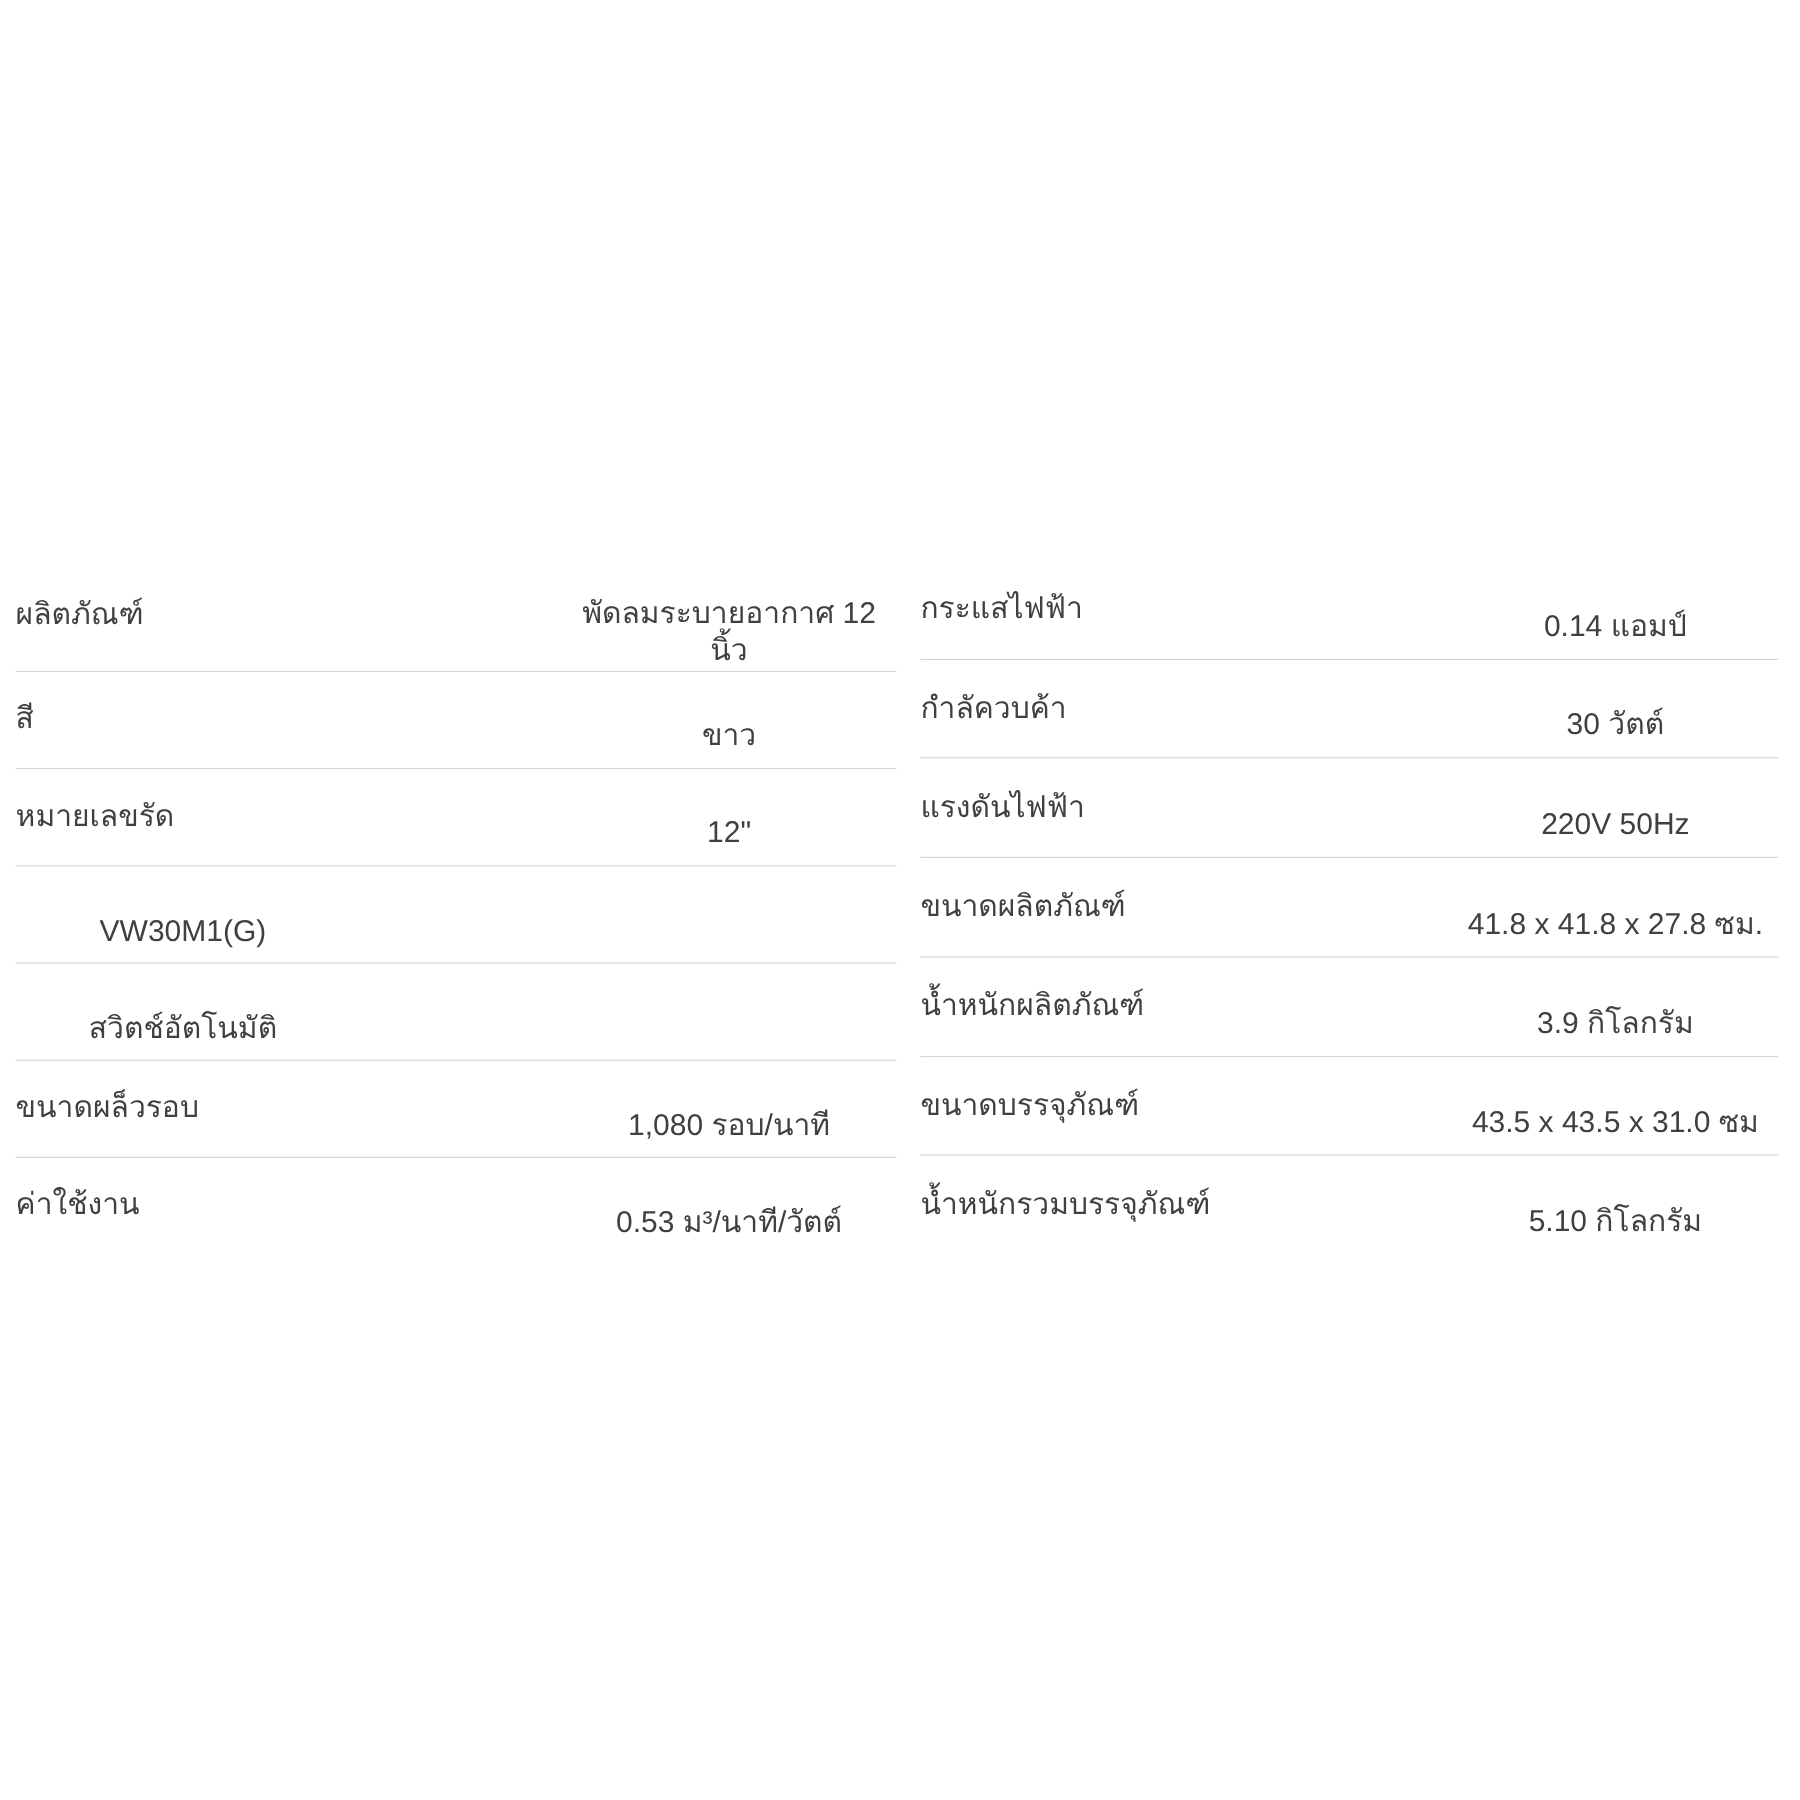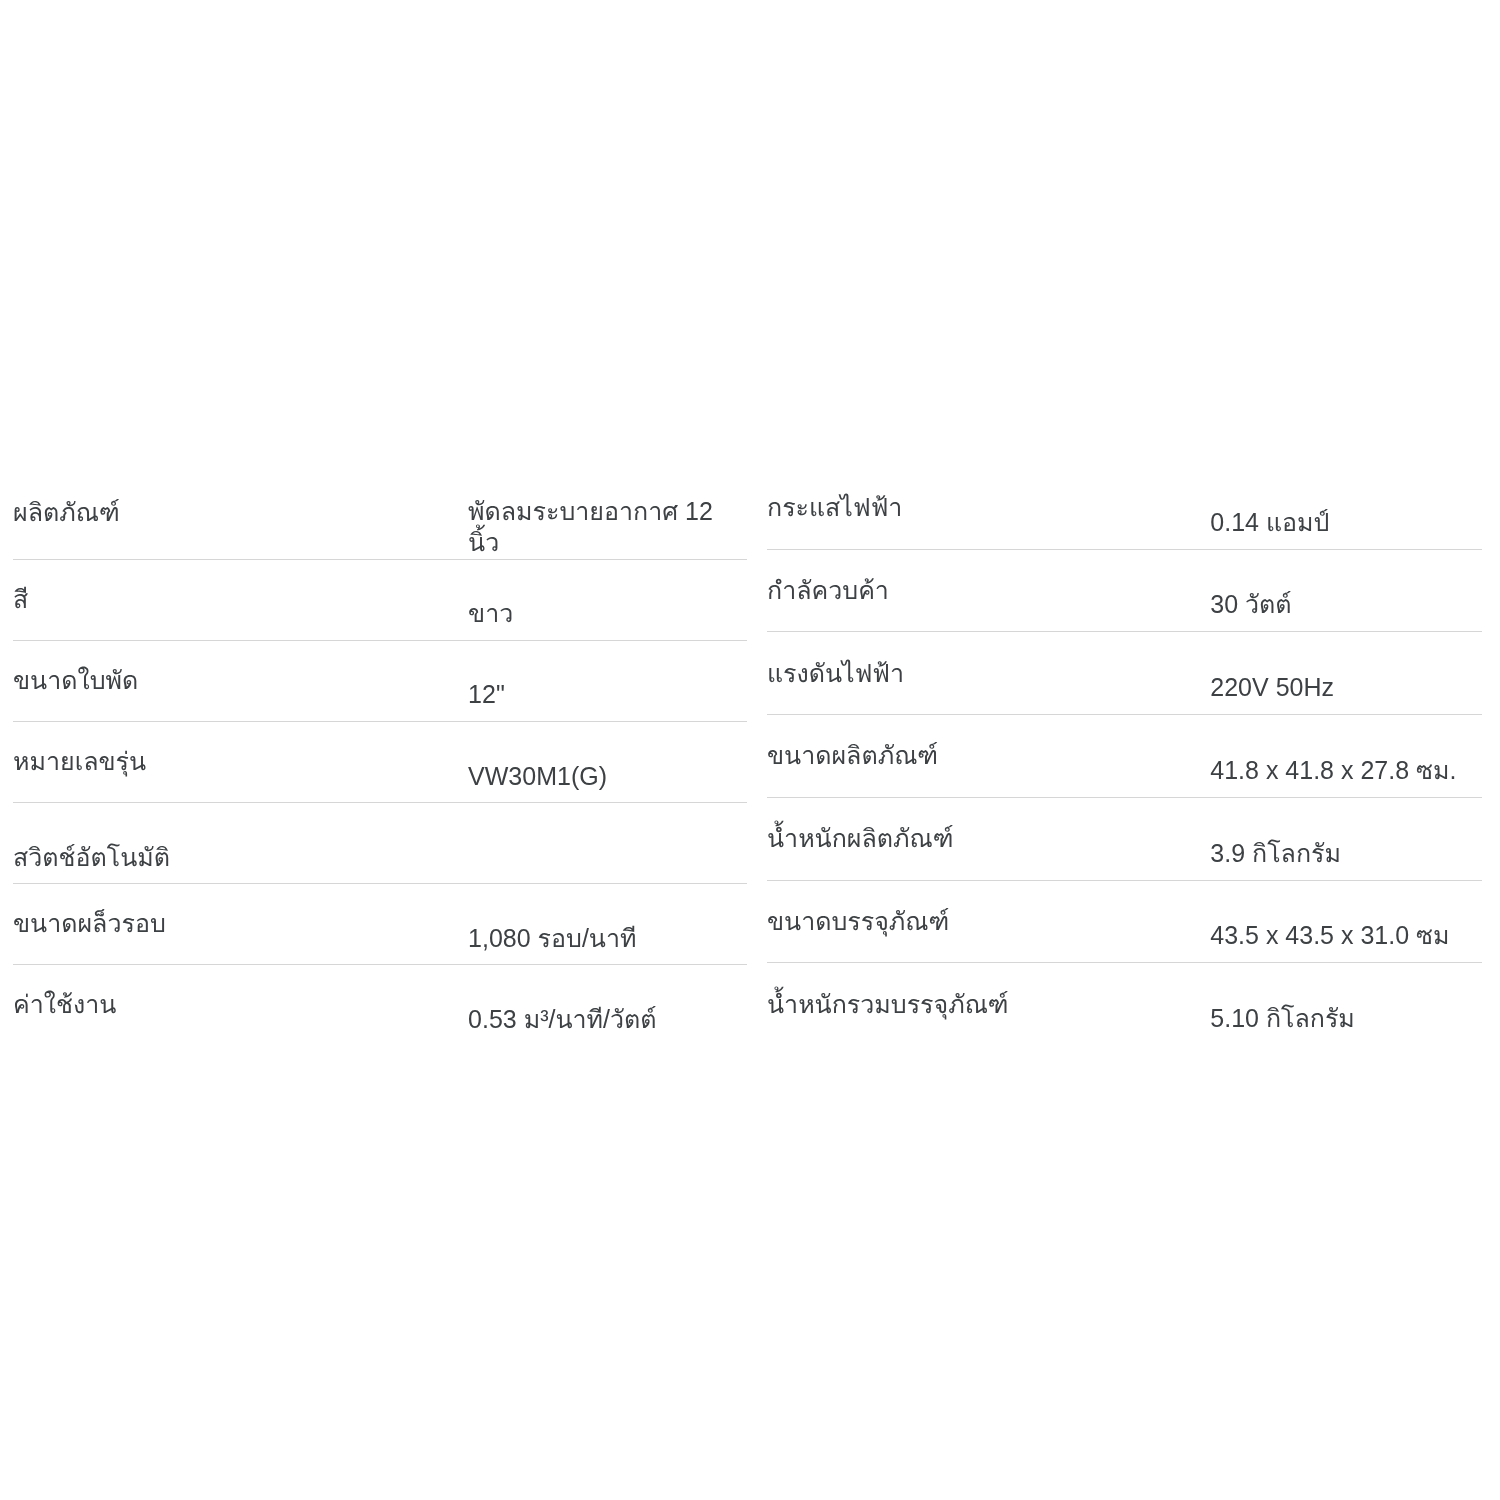--- a/index.html
+++ b/index.html
@@ -39,43 +39,43 @@
     font-size: 25px;
     line-height: 1.25;
   }
   .spec-row:last-child { border-bottom: none; }
   .spec-label {
     flex: 0 0 62%;
     text-align: left;
   }
   .spec-value {
     flex: 0 0 38%;
+    text-align: center;
     margin-top: 29px;
   }
 </style>
 </head>
 <body>
 
 <div class="spec-wrap">
 
   <div class="spec-col left">
     <div class="spec-row">
       <div class="spec-label">ผลิตภัณฑ์</div>
       <div class="spec-value">พัดลมระบายอากาศ 12 นิ้ว</div>
     </div>
     <div class="spec-row">
       <div class="spec-label">สี</div>
       <div class="spec-value">ขาว</div>
     </div>
     <div class="spec-row">
-      <div class="spec-label">ขนาดใบพัด</div>
+      <div class="spec-label">หมายเลขรัด</div>
       <div class="spec-value">12"</div>
     </div>
     <div class="spec-row">
-      <div class="spec-label">หมายเลขรุ่น</div>
       <div class="spec-value">VW30M1(G)</div>
     </div>
     <div class="spec-row">
       <div class="spec-value">สวิตช์อัตโนมัติ</div>
     </div>
     <div class="spec-row">
       <div class="spec-label">ขนาดผล็วรอบ</div>
       <div class="spec-value">1,080 รอบ/นาที</div>
     </div>
     <div class="spec-row">

